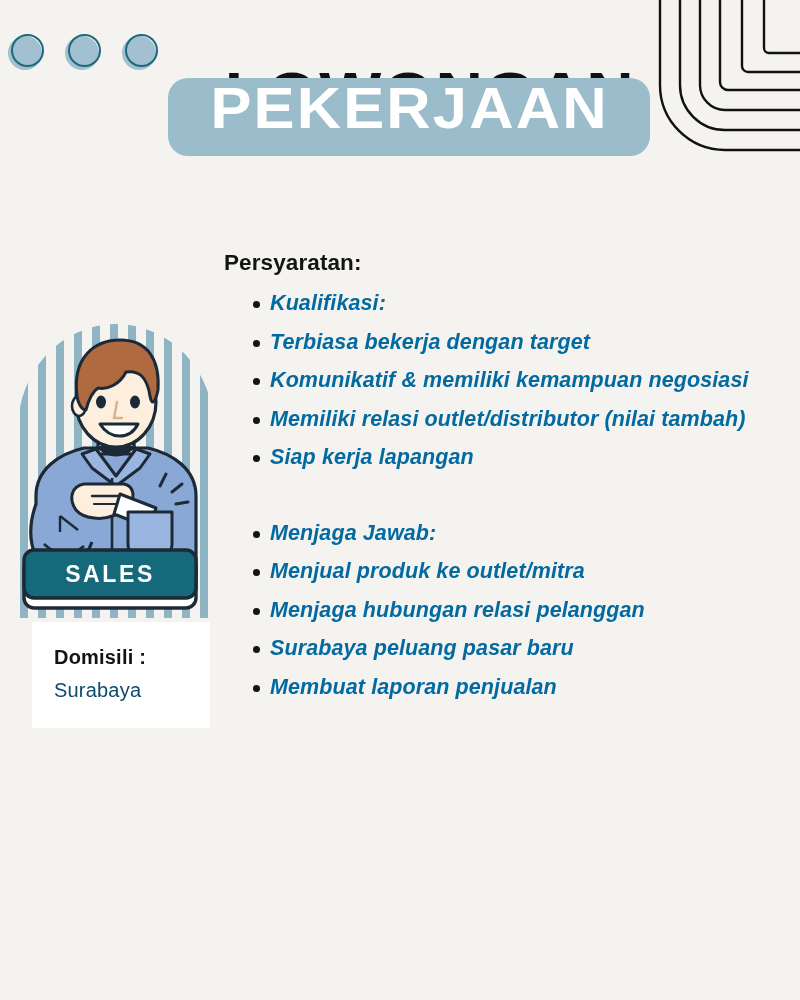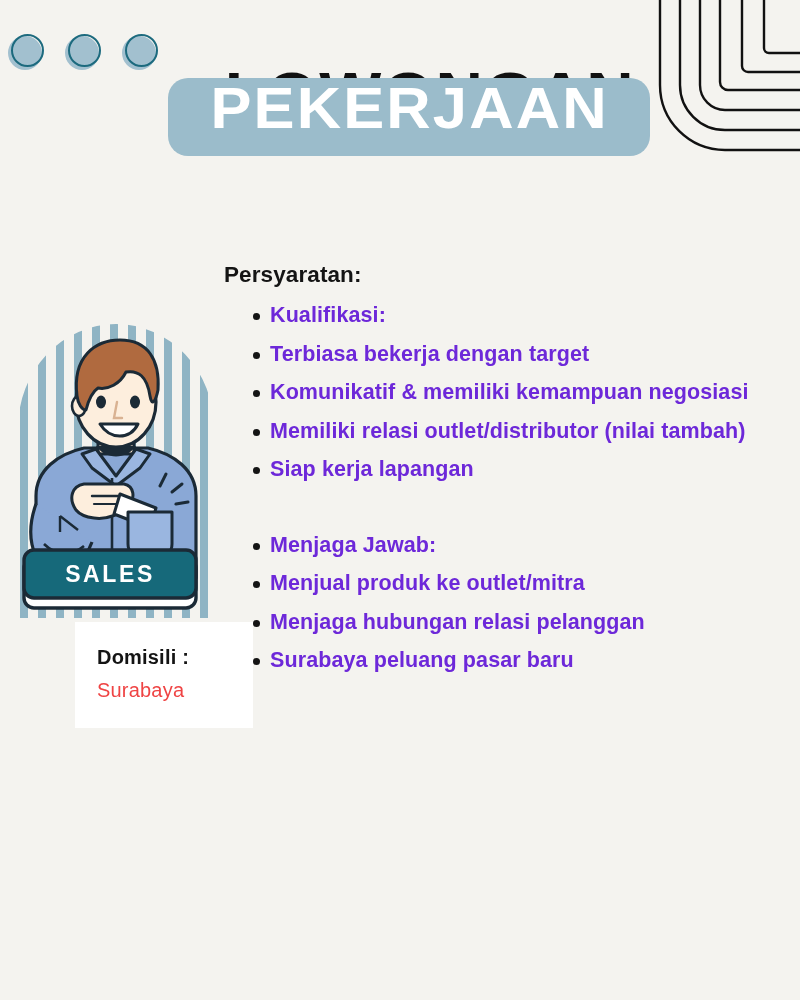--- a/index.html
+++ b/index.html
@@ -102,21 +102,21 @@
     color: #ffffff;
     transform: scaleX(1.06);
     transform-origin: left center;
     white-space: nowrap;
   }
 
   
   .content {
     position: absolute;
     left: 224px;
-    top: 260px;
+    top: 248px;
     width: 552px;
     z-index: 4;
   }
   .section-title {
     font-size: 22.5px;
     line-height: 30px;
     font-weight: 700;
     color: #141414;
     margin: 0 0 6px 0;
     letter-spacing: 0.1px;
@@ -125,22 +125,23 @@
     list-style: none;
     margin: 0;
     padding: 0;
   }
   ul.blist li {
     position: relative;
     padding-left: 46px;
     font-size: 21.5px;
     line-height: 38.5px;
     font-weight: 700;
-    color: #6d28d9;
+    color: #0369a1;
     letter-spacing: 0.1px;
+    font-style: italic;
   }
   ul.blist li::before {
     content: "";
     position: absolute;
     left: 29px;
     top: 17px;
     width: 7px;
     height: 7px;
     border-radius: 50%;
     background: #141414;
@@ -163,35 +164,34 @@
   .domisili {
     position: absolute;
     left: 32px;
     top: 622px;
     width: 178px;
     height: 106px;
     background: #ffffff;
     z-index: 4;
     box-sizing: border-box;
     padding: 22px 0 0 22px;
-    margin-left: 43px;
   }
   .domisili-label {
     font-size: 20px;
     line-height: 26px;
     font-weight: 700;
     color: #141414;
     letter-spacing: 0.2px;
   }
   .domisili-value {
     margin-top: 7px;
     font-size: 20px;
     line-height: 26px;
     font-weight: 400;
-    color: #ef4444;
+    color: #0c4a6e;
     letter-spacing: 0.2px;
   }
 </style>
 </head>
 <body>
 
 <div class="poster">
 
   <div class="circles">
     <div class="circle">
@@ -317,16 +317,17 @@
         <li>Komunikatif &amp; memiliki kemampuan negosiasi</li>
         <li>Memiliki relasi outlet/distributor (nilai tambah)</li>
         <li>Siap kerja lapangan</li>
       </ul>
     <div class="gap-block"></div>
     <ul class="blist" id="resp-list">
         <li>Menjaga Jawab:</li>
         <li>Menjual produk ke outlet/mitra</li>
         <li>Menjaga hubungan relasi pelanggan</li>
         <li>Surabaya peluang pasar baru</li>
+        <li>Membuat laporan penjualan</li>
       </ul>
   </div>
 
 </div>
 
 </body></html>

